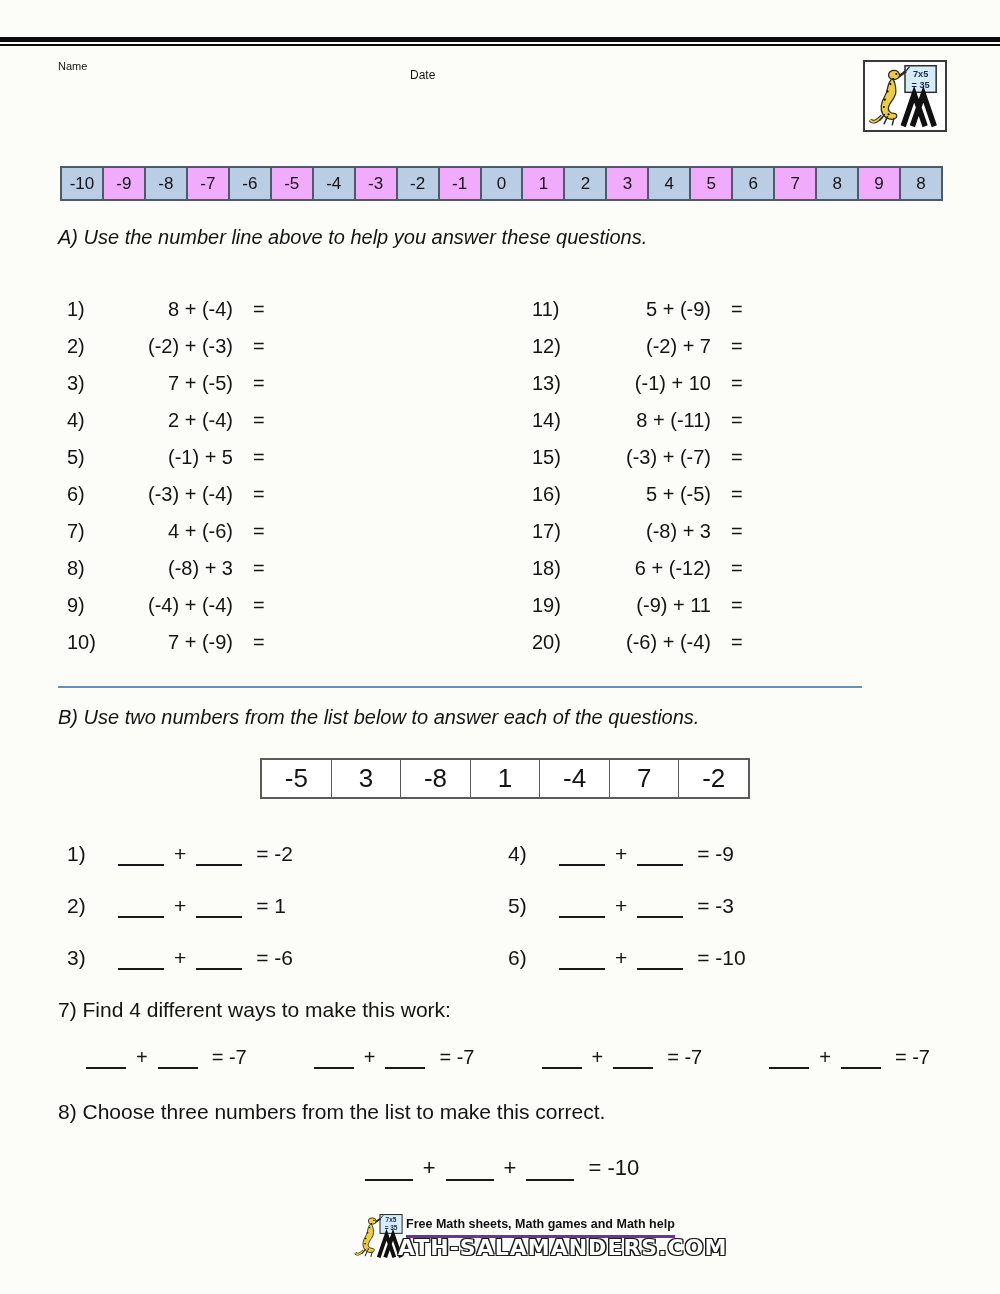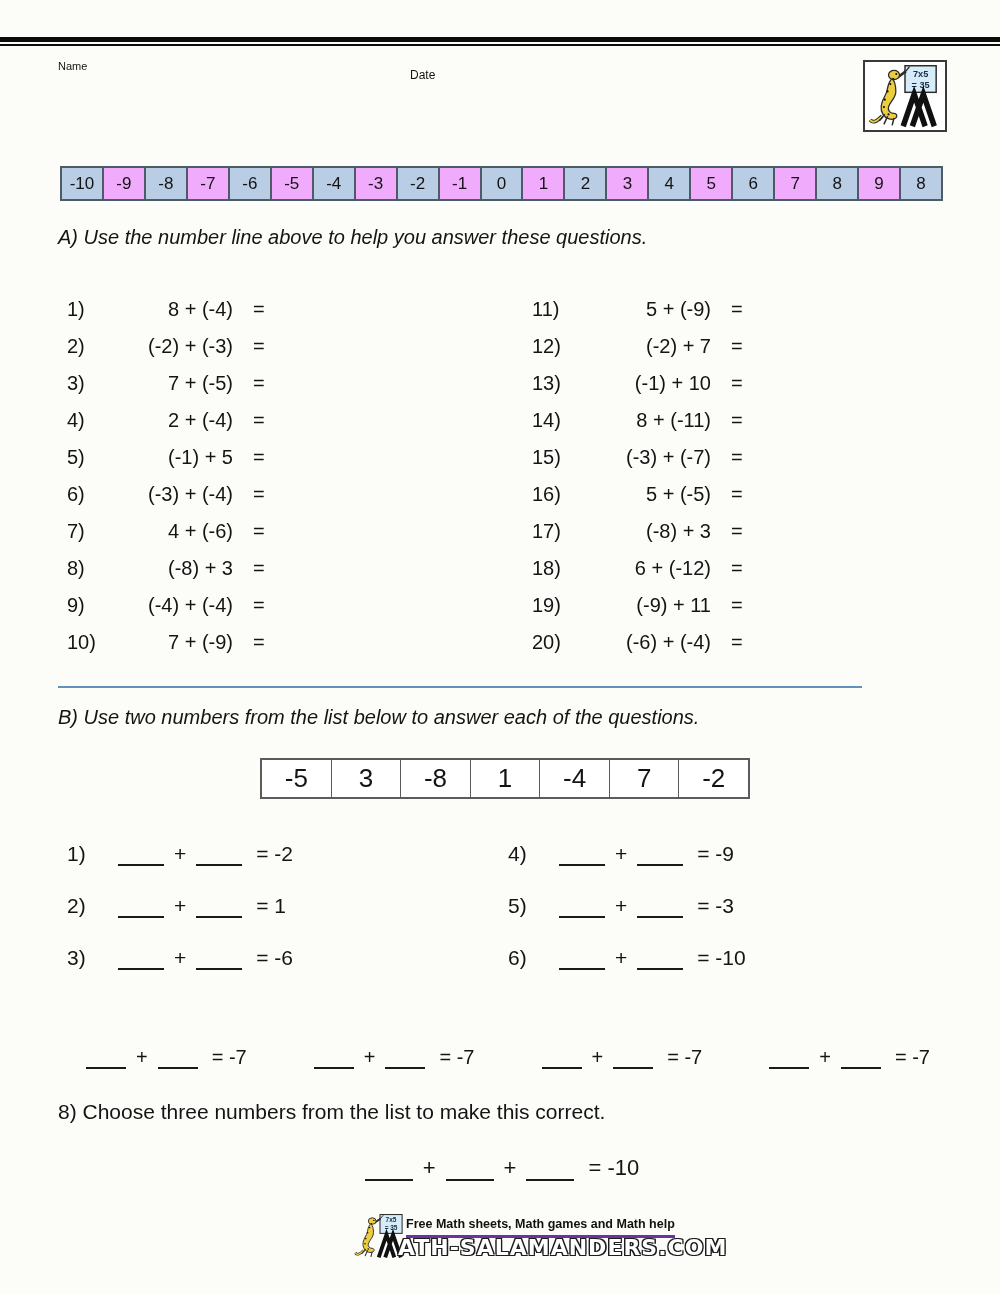--- a/index.html
+++ b/index.html
@@ -343,20 +343,21 @@
       </div>
     <div class="qb-row">
         <span class="qb-num">6)</span>
         <span class="blank"></span>
         <span class="qb-plus">+</span>
         <span class="blank"></span>
         <span class="qb-result">= -10</span>
       </div>
   </div>
 
+  <div class="q-heading q7-heading">7) Find 4 different ways to make this work:</div>
   <div class="q7-row">
     <div class="q7-group">
         <span class="blank"></span>
         <span class="qb-plus">+</span>
         <span class="blank"></span>
         <span class="qb-result">= -7</span>
       </div>
     <div class="q7-group">
         <span class="blank"></span>
         <span class="qb-plus">+</span>

